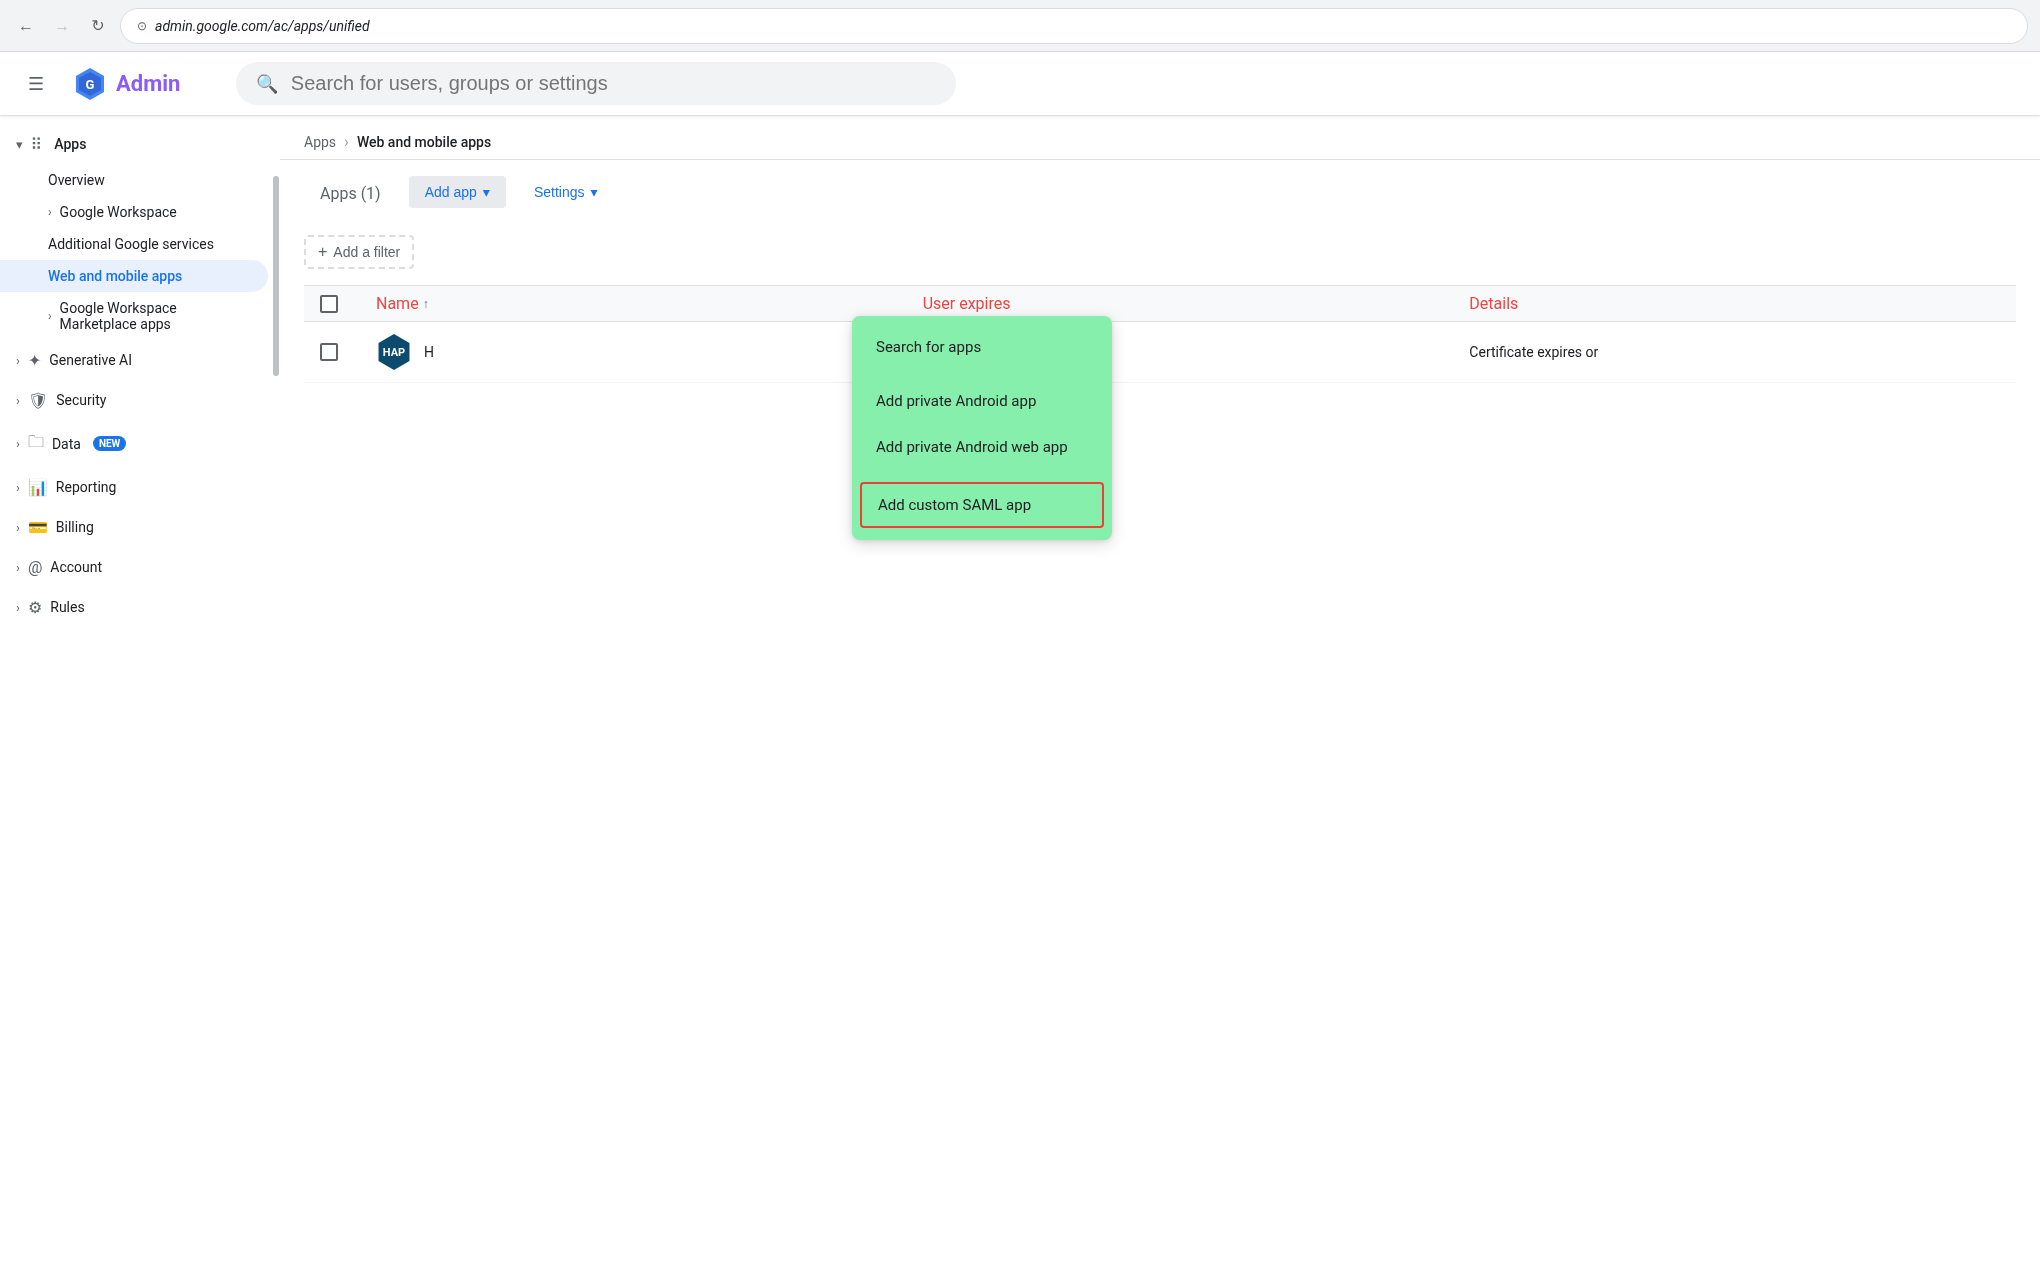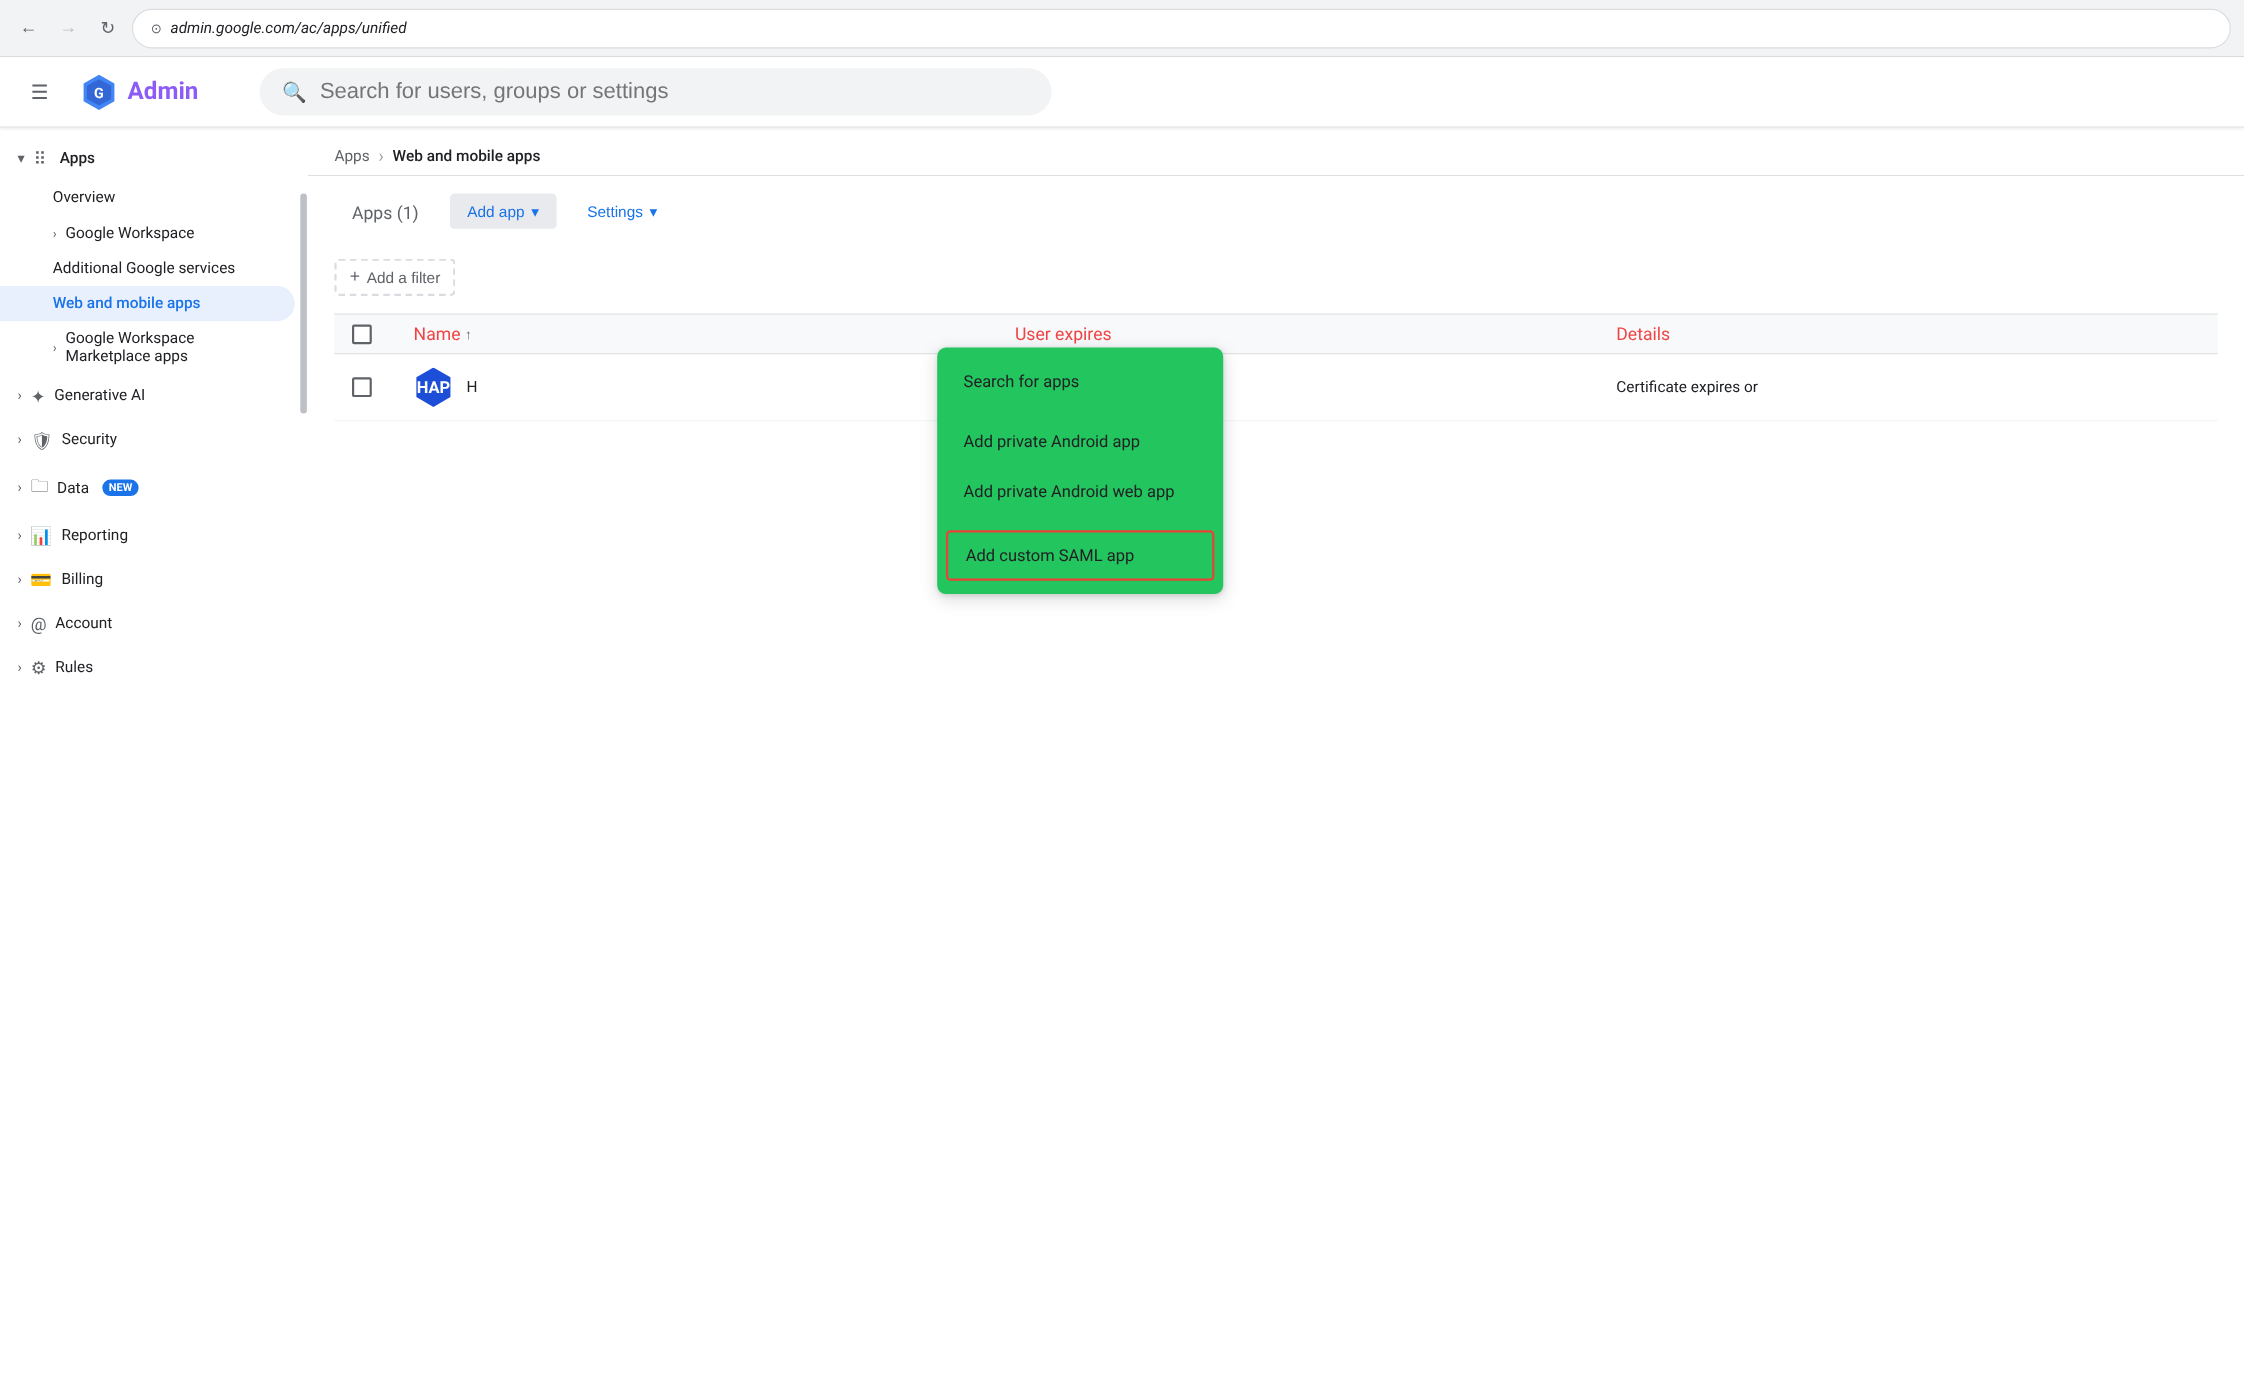--- a/index.html
+++ b/index.html
@@ -287,36 +287,36 @@
       gap: 16px;
       cursor: pointer;
     }
 
     .app-icon-cell {
       width: 36px; height: 36px;
       display: flex; align-items: center; justify-content: center;
     }
     .app-icon-hexagon {
       width: 36px; height: 36px;
-      background: #1d4ed8;
+      background: #0c4a6e;
       clip-path: polygon(50% 0%, 93% 25%, 93% 75%, 50% 100%, 7% 75%, 7% 25%);
       display: flex; align-items: center; justify-content: center;
       color: #fff;
-      font-size: 15px;
+      font-size: 11px;
       font-weight: 700;
     }
 
     .sort-icon { font-size: 12px; color: #5f6368; }
 
     
     .dropdown-menu {
       position: absolute;
       top: 156px;
       left: 572px;
-      background: #22c55e;
+      background: #86efac;
       border-radius: 8px;
       box-shadow: 0 4px 16px rgba(0,0,0,0.15), 0 1px 4px rgba(0,0,0,0.1);
       min-width: 260px;
       z-index: 200;
       padding: 8px 0;
     }
     .dropdown-item {
       padding: 14px 24px;
       cursor: pointer;
       font-size: 15px;

